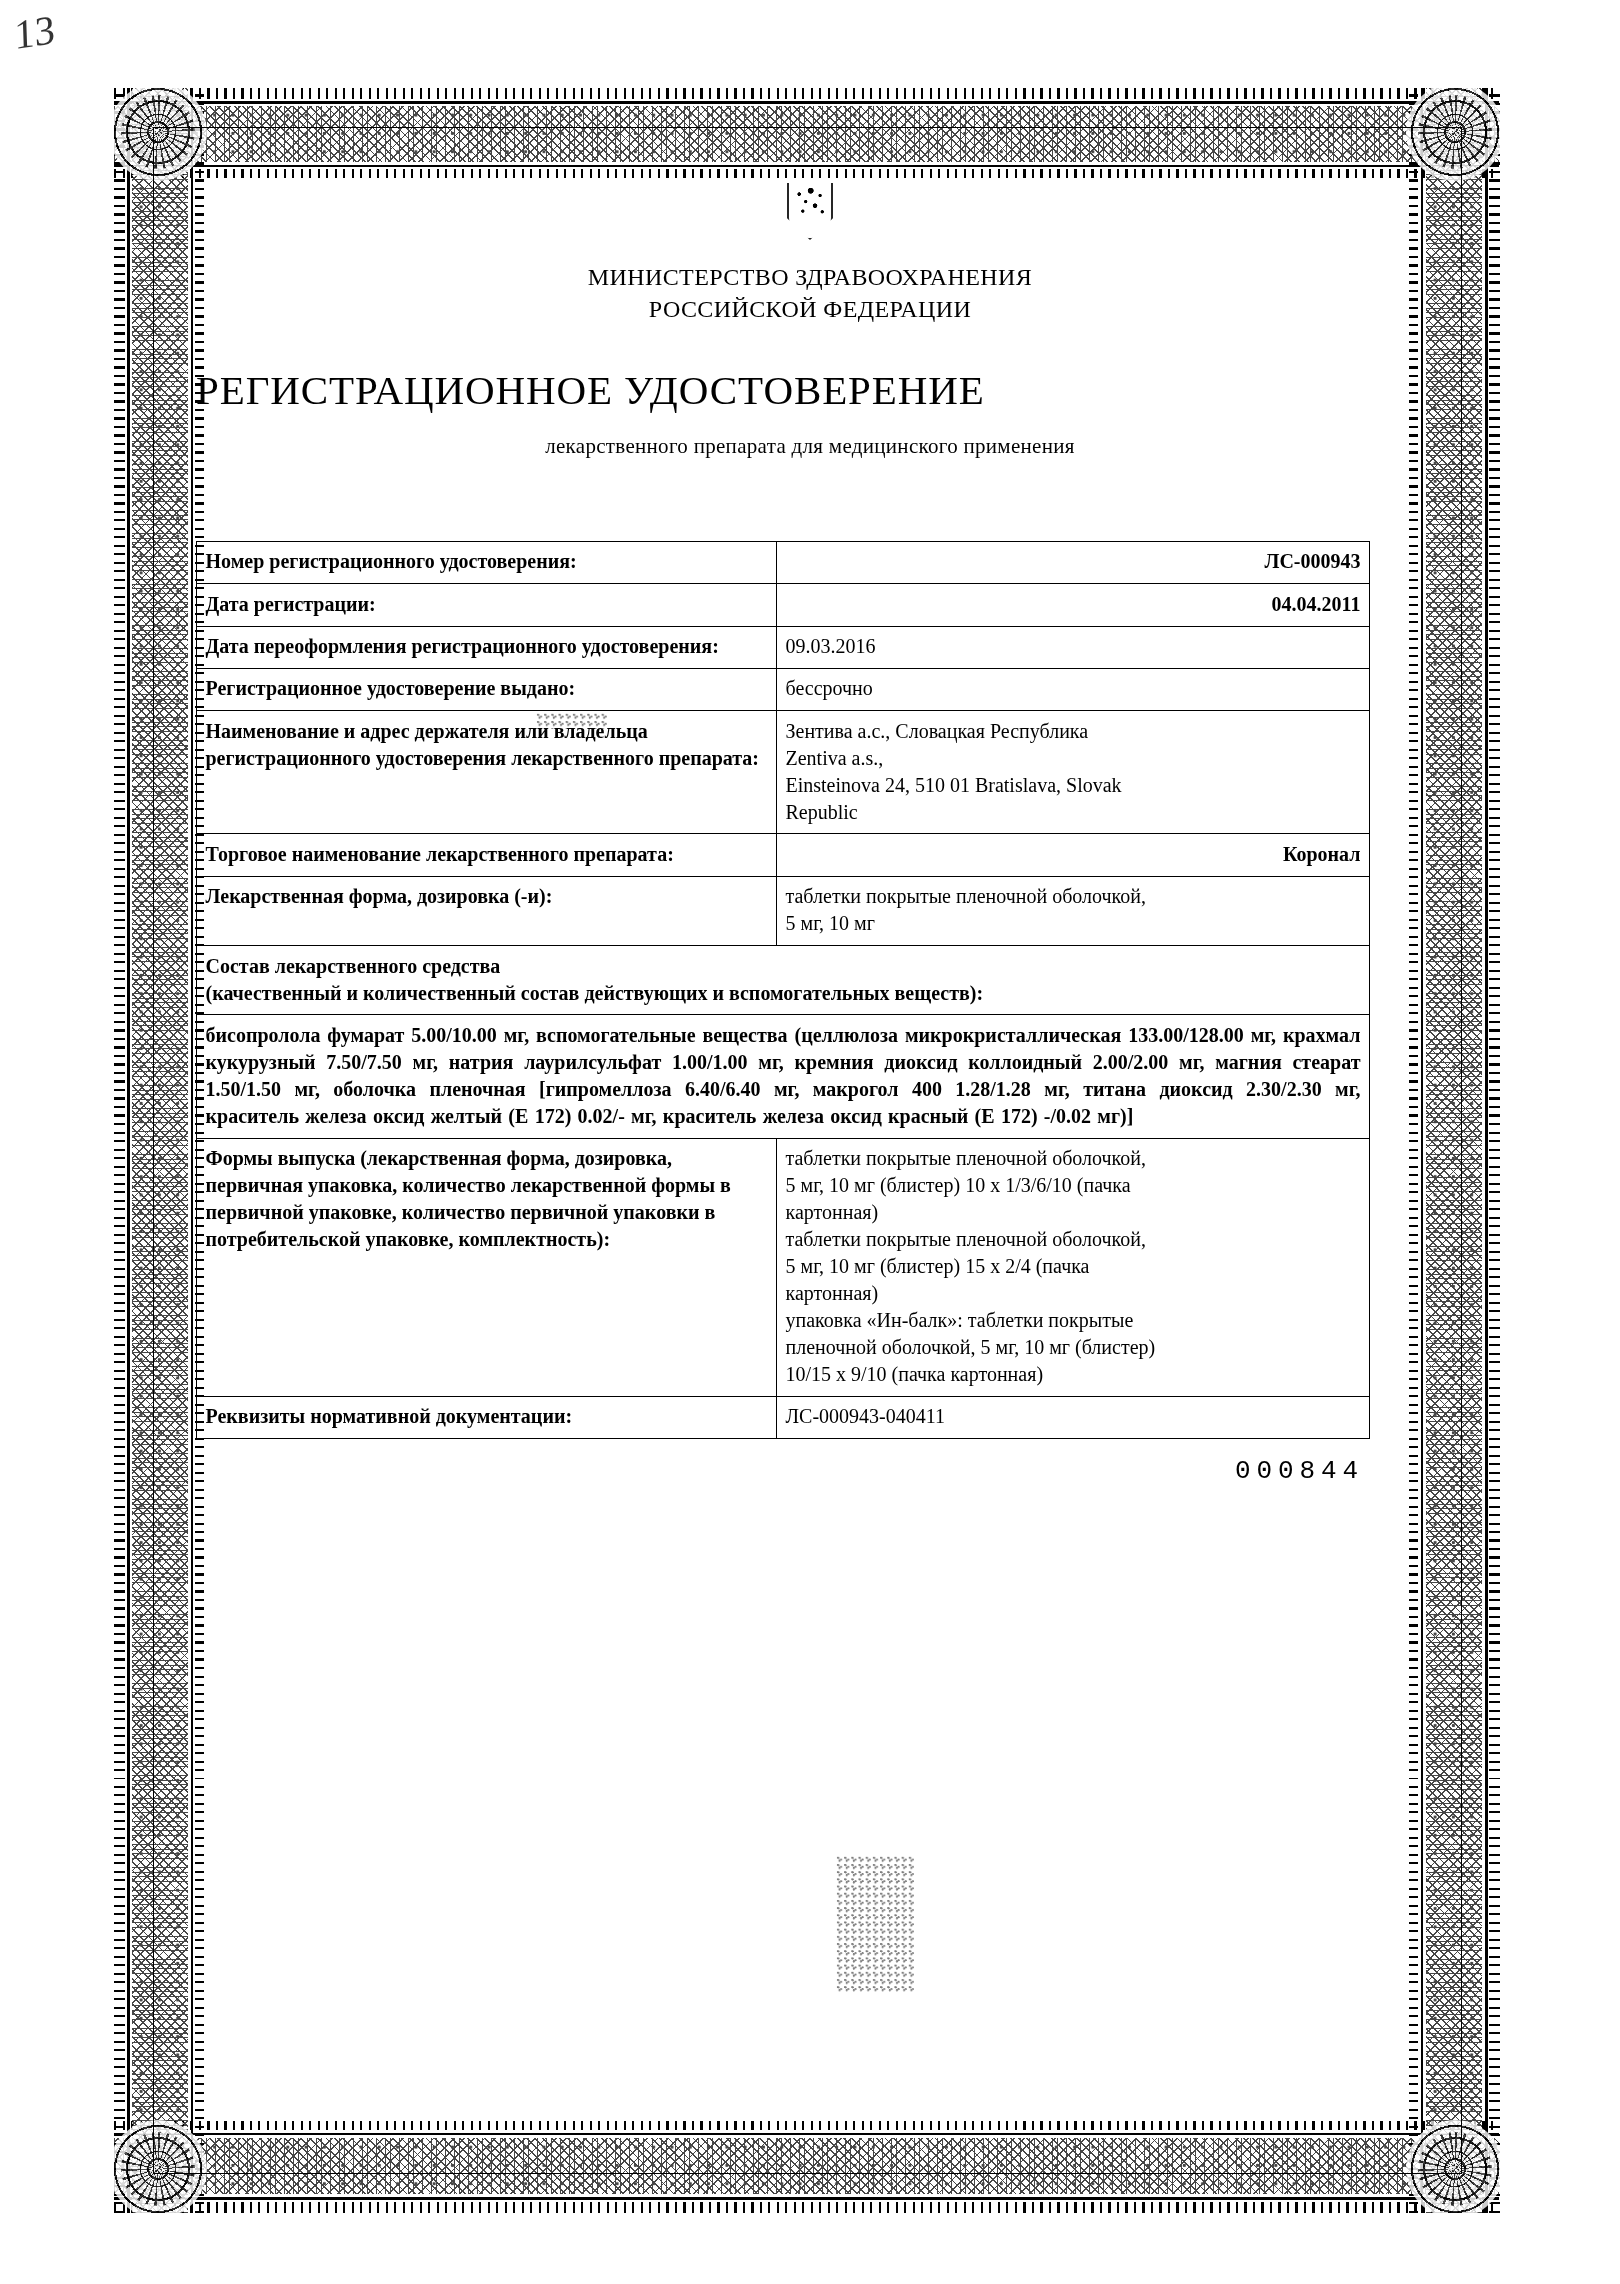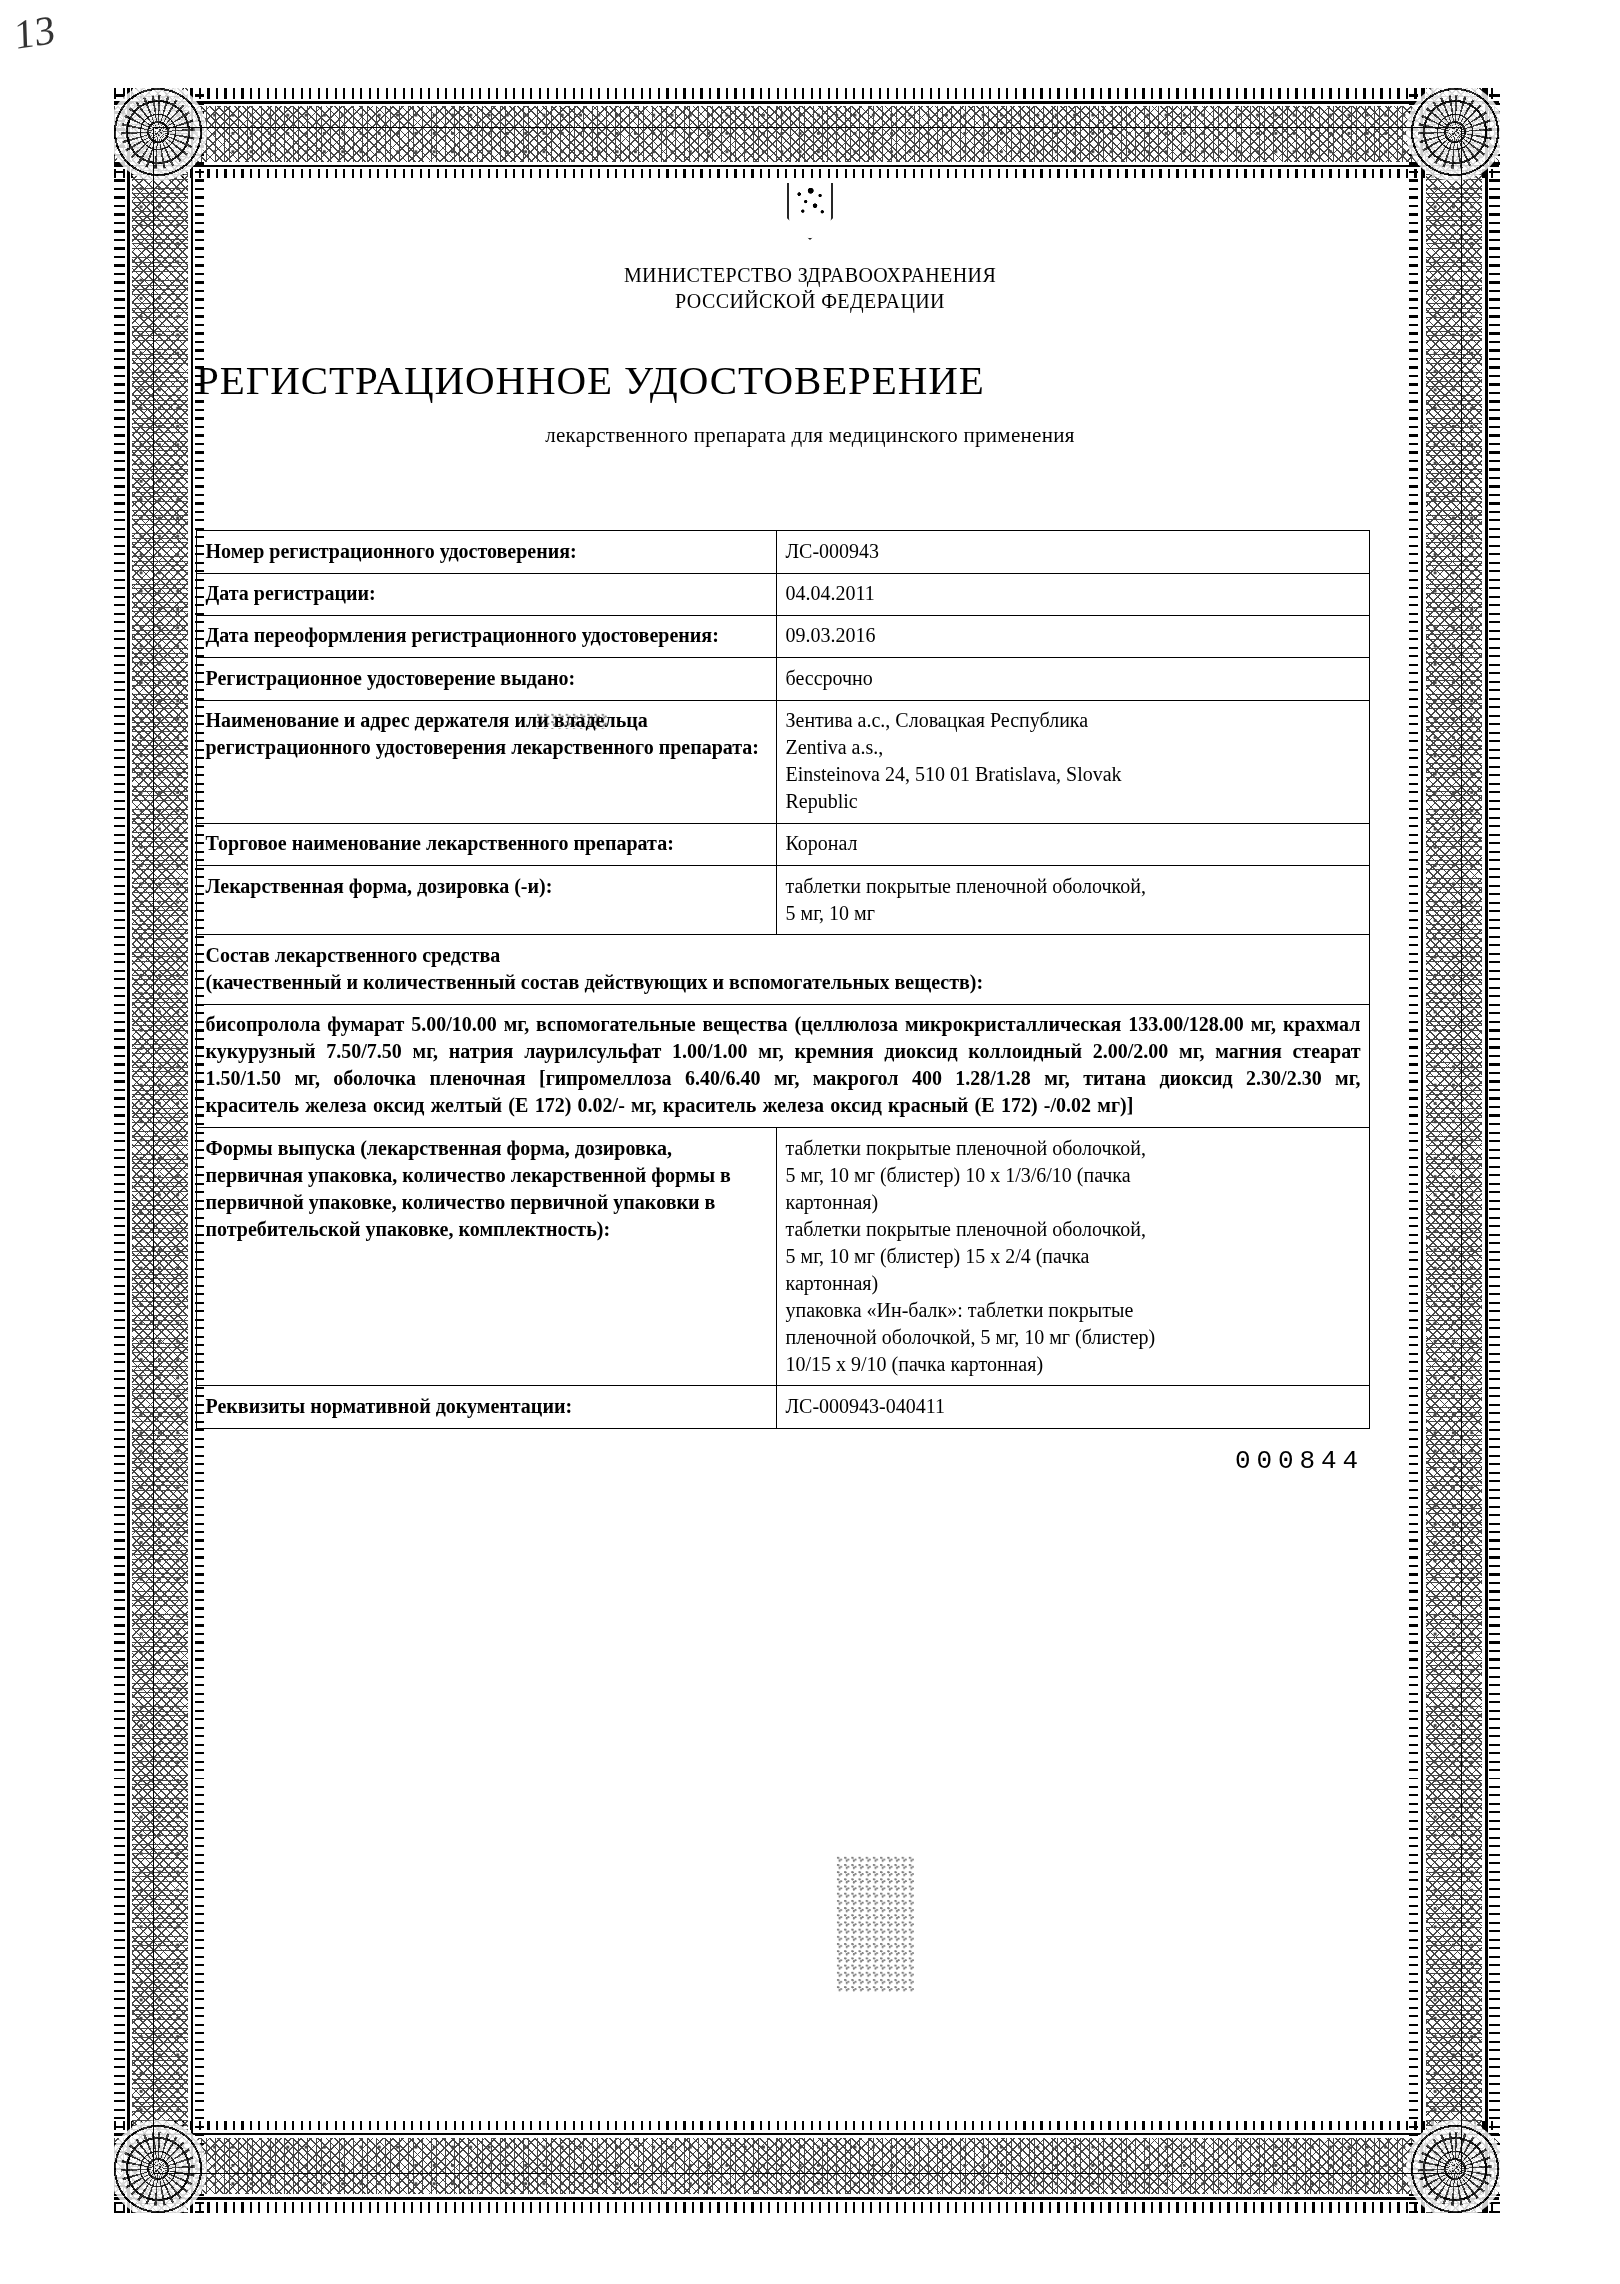--- a/index.html
+++ b/index.html
@@ -96,21 +96,21 @@
       radial-gradient(circle at 20% 18%,#000 1.6px,transparent 2px),
       radial-gradient(circle at 52% 8%,#000 2.6px,transparent 3.3px),
       radial-gradient(circle at 78% 22%,#000 1.3px,transparent 2px),
       radial-gradient(circle at 38% 40%,#000 1.3px,transparent 2px),
       radial-gradient(circle at 64% 52%,#000 2px,transparent 2.6px),
       radial-gradient(circle at 30% 68%,#000 1.3px,transparent 2px),
       radial-gradient(circle at 84% 70%,#000 1.3px,transparent 2px);
   }
 
   .ministry{
-    text-align:center;font-size:20px;line-height:1.32;letter-spacing:0.4px;
+    text-align:center;font-size:24px;line-height:1.32;letter-spacing:0.4px;
     font-family:"Liberation Serif",serif;
   }
   .doc-title{
     font-size:41px;letter-spacing:0.9px;
     margin-top:41px;
     font-family:"Liberation Serif",serif;
   }
   .doc-subtitle{
     text-align:center;font-size:21px;letter-spacing:0.3px;
     margin-top:19.6px;
@@ -122,21 +122,21 @@
     table-layout:fixed;
   }
   table#cert td{
     border:1.3px solid #000;
     padding:6.5px 8.5px 7.8px 8.5px;
     vertical-align:top;
     font-size:20px;line-height:1.35;
   }
   td.lbl{width:562px;font-weight:bold;}
   td.val{width:575px;}
-  td.val.center{text-align:left;font-weight:normal;font-size:23.5px;padding-top:10.5px;}
+  td.val.center{text-align:right;font-weight:bold;font-size:23.5px;padding-top:10.5px;}
   td.val.center-n{text-align:center;font-size:22px;padding-top:14.4px;}
   td.full{font-weight:bold;}
   td.compo{
     font-weight:bold;text-align:justify;text-align-last:left;
     font-size:19.6px;line-height:1.42;word-spacing:1.3px;margin-left:36px;
   }
   .pad-b{padding-bottom:98px;}
 
   #serial{
     margin:17px 0 0 0;text-align:right;padding-right:60px;

